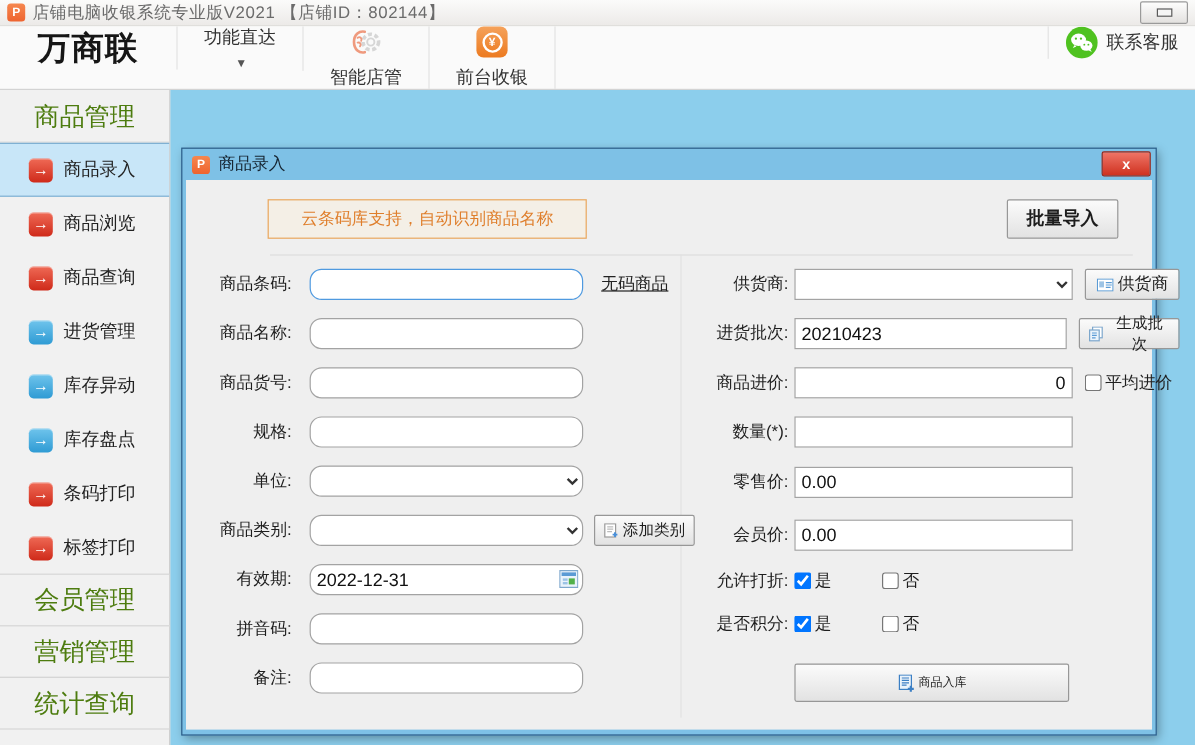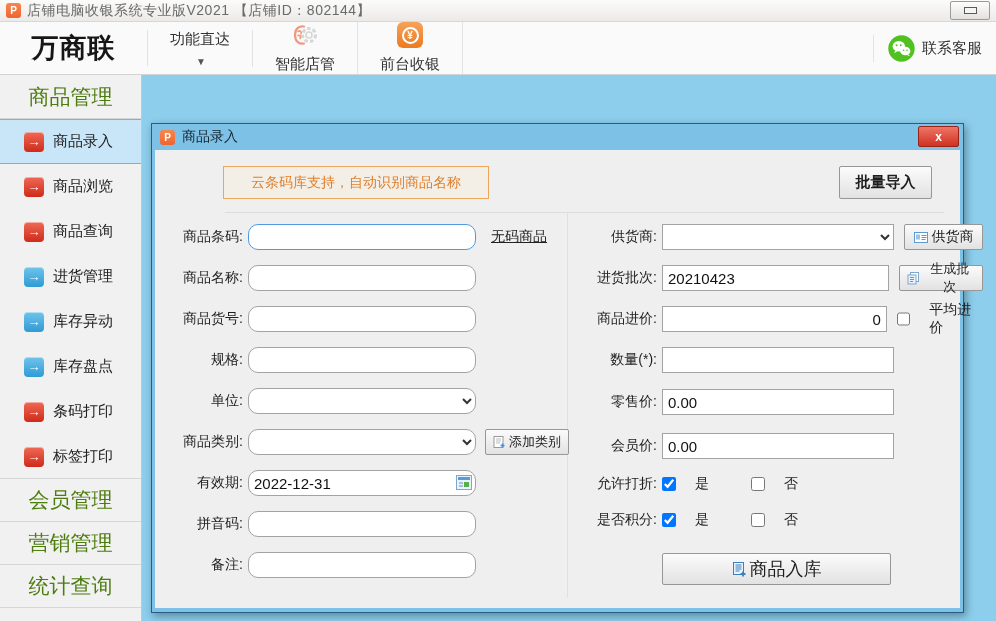--- a/index.html
+++ b/index.html
@@ -11,21 +11,21 @@
   .win-titlebar { height:22px; background:linear-gradient(#fbfbfa,#eceae8);
     border-bottom:1px solid #d9d7d5; display:flex; align-items:center; padding:0 6px; gap:6px; }
   .win-title { font-size:14px; color:#6b6b6b; letter-spacing:.5px; }
   .p-icon { width:15px; height:15px; border-radius:3px; background:linear-gradient(#f6874f,#ee6430);
     color:#fff; font-size:10px; font-weight:bold; display:flex; align-items:center; justify-content:center; flex:none; }
   .btn-min { margin-left:auto; width:40px; height:19px; background:linear-gradient(#fdfdfd,#e3e1df);
     border:1px solid #9a9a9a; border-radius:2px; display:flex; align-items:center; justify-content:center; cursor:default; }
   .btn-min span { width:13px; height:7px; border:1px solid #5a5a5a; background:#f5f5f5; display:block; }
 
   
-  .toolbar { height:53px; background:#fafafa; border-bottom:1px solid #d3d3d3; display:flex; align-items:center; }
+  .toolbar { height:53px; background:#fafafa; border-bottom:1px solid #d3d3d3; display:flex; align-items:flex-start; }
   .tb-logo { width:148px; display:flex; align-items:center; justify-content:center;
     font-size:27px; font-weight:bold; color:#161616; border-right:1px solid #e3e3e3; letter-spacing:1px; }
   .tb-item { display:flex; align-items:center; gap:7px; padding:0 22px; border-right:1px solid #e3e3e3;
     font-size:15px; color:#333; cursor:default;flex-direction:column; }
   .caret { font-size:10px; color:#555; margin-left:2px; }
   .tb-right { margin-left:auto; display:flex; align-items:center; gap:7px; padding:0 14px;
     border-left:1px solid #e3e3e3; font-size:15px; color:#333; }
   .cashier-icon { width:26px; height:26px; border-radius:6px; background:linear-gradient(#f5a25b,#ec7a20);
     display:flex; align-items:center; justify-content:center; }
   .cashier-icon i { width:17px; height:17px; border:2px solid #fff; border-radius:50%;
@@ -66,45 +66,45 @@
     color:#1d1d1d; font-family:inherit; cursor:default; display:inline-flex; align-items:center; justify-content:center; gap:4px; }
   .btn-import { position:absolute; right:28px; top:16px; width:93px; height:33px; font-size:15px; font-weight:bold; }
   .h-sep { position:absolute; left:70px; right:16px; top:62px; height:1px; background:#dcdcdc; }
   .v-div { position:absolute; left:412px; top:62px; height:386px; width:1px; background:#e1e1e1; }
 
   .form-col { position:absolute; top:74px; }
   .col-left  { left:12px; }
   .col-right { left:420px; }
   .row { display:flex; align-items:center; height:26px; margin-bottom:15px; }
   .row label { font-size:14px; color:#1e1e1e; text-align:right; flex:none; }
-  .col-left  .row label { width:76px; margin-right:5px; }
+  .col-left  .row label { width:76px; margin-right:15px; }
   .col-right .row label { width:82px; margin-right:5px; }
   .tbx { height:26px; border:1px solid #a3a3a3; background:#fff; font-size:15px;
     font-family:inherit; padding:0 5px; color:#111; }
   .col-left  .tbx, .col-left select.tbx { width:228px;border-radius:10px; }
   .col-right .tbx { width:232px; }
   .tbx.focused { border:1px solid #4f9ae0; }
   .tbx.num { text-align:right; }
   select.tbx { padding:0 2px; color:#333; }
   .link { font-size:14px; color:#222; text-decoration:underline; margin-left:15px; cursor:default; }
   .date-wrap { position:relative; width:228px; }
   .date-wrap .tbx { width:100%; padding-right:24px; }
   .cal-icon { position:absolute; right:4px; top:5px; }
   .btn-small { height:26px; padding:0 7px; font-size:13px; margin-left:9px; }
   .btn-side  { height:26px; width:79px; font-size:14px; margin-left:10px; }
-  .chk { display:flex; align-items:center; gap:19px; font-size:14px; color:#1e1e1e; }
+  .chk { display:flex; align-items:center; gap:3px; font-size:14px; color:#1e1e1e; }
   .chk input { width:14px; height:14px; margin:0; }
   .chk + .chk { margin-left:42px; }
   .row.cb { height:24px; }
   .col-right .row:nth-child(4){ margin-bottom:16px; }
   .col-right .row:nth-child(5){ margin-bottom:18px; }
   .col-right .row:nth-child(6){ margin-bottom:13px;align-items:center; }
   .col-right .row:nth-child(7){ margin-bottom:12px; }
   .col-right .row:nth-child(8){ margin-bottom:24px; }
-  .btn-stockin { width:229px; height:32px; font-size:18px; }
+  .btn-stockin { width:229px; height:32px; font-size:10px; }
   svg { display:block; }
 </style>
 </head>
 <body>
 
 <div class="app">
 
   <div class="win-titlebar">
     <div class="p-icon">P</div>
     <span class="win-title">店铺电脑收银系统专业版V2021 【店铺ID：802144】</span>

